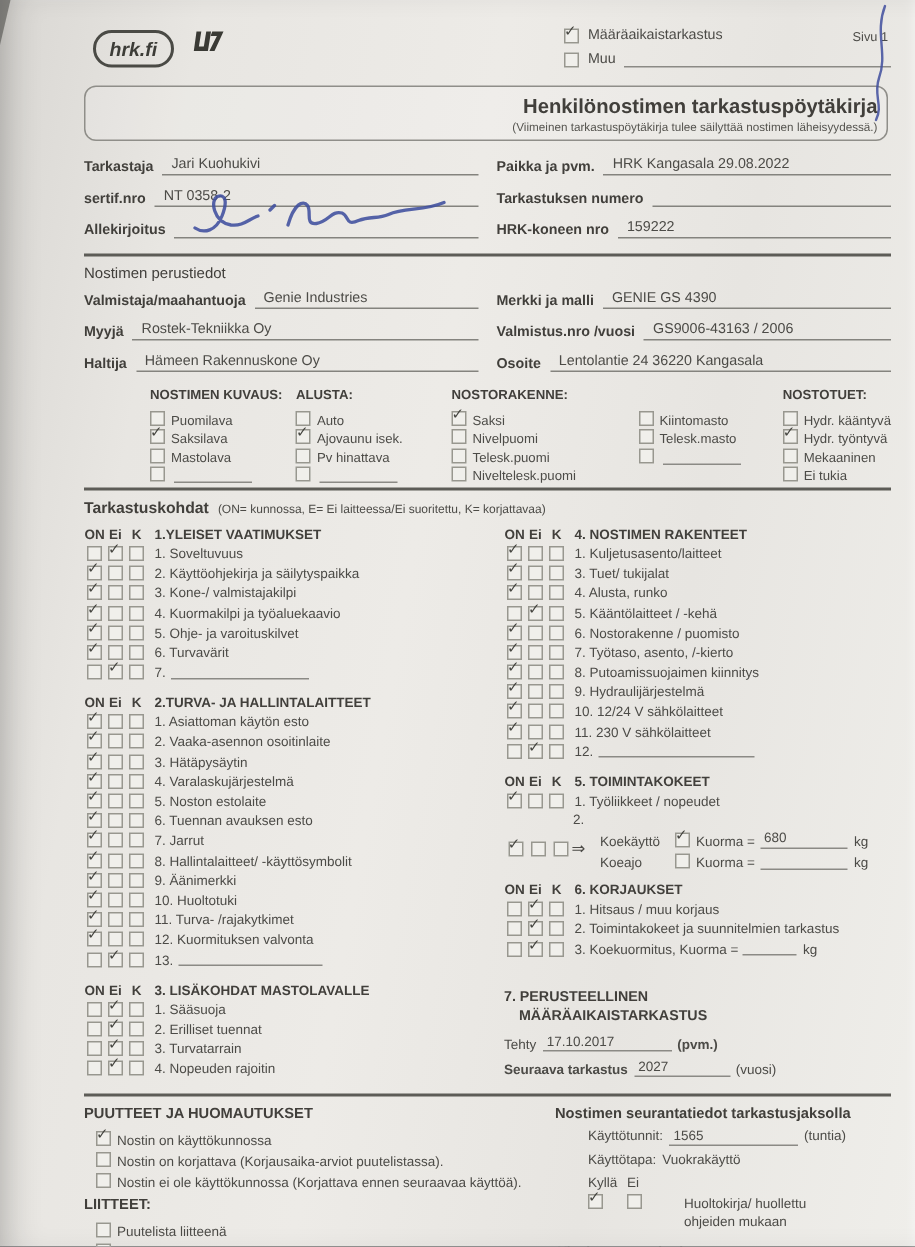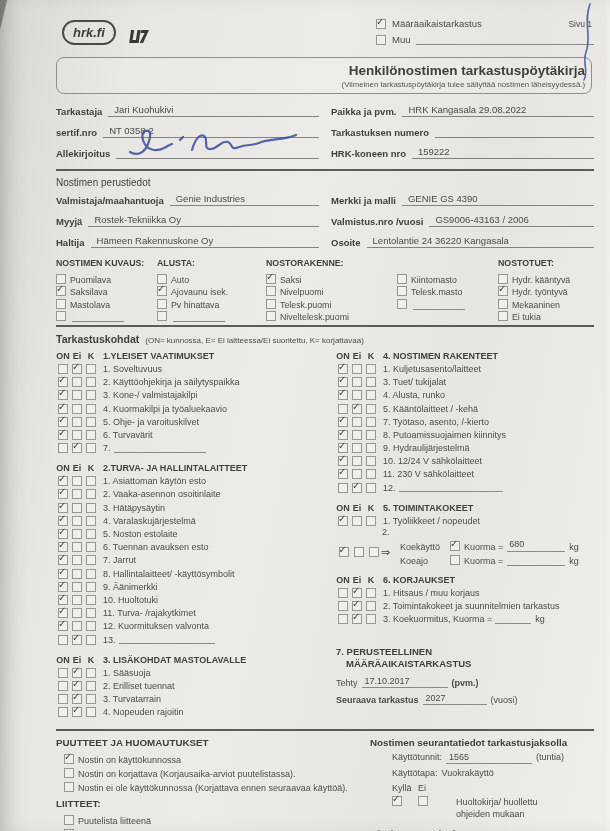--- a/index.html
+++ b/index.html
@@ -13,21 +13,21 @@
   
   .cb{display:inline-block;width:8px;height:8px;border:1px solid #98978f;background:#f0efeb;position:relative;flex:none;}
   .cb.checked::after{content:"\2713";position:absolute;left:-1px;top:-3px;font-size:10px;line-height:1;color:#454540;}
   .bold{font-weight:bold;}
   .rule{border:none;border-top:2px solid #5d5c57;margin:3px 0 6px;}
   .uval{display:inline-block;border-bottom:1px solid #8b8a85;padding:0 3px 1px;min-width:58px;}
   .uline{border-bottom:1px solid #8b8a85;height:10px;}
 
   
   .hdr{display:flex;justify-content:space-between;align-items:flex-start;margin:4px 0 7px;}
-  .hdr-left{display:flex;align-items:flex-end;gap:11px;margin-left:6px;margin-top:4px;}
+  .hdr-left{display:flex;align-items:flex-start;gap:11px;margin-left:6px;margin-top:4px;}
   .hrk-oval{display:inline-flex;border:2px solid #4a4a45;border-radius:16px;padding:3px 9px;font-weight:bold;font-style:italic;font-size:13px;color:#3c3c37;}
   .co-logo{display:flex;align-items:flex-end;gap:3px;}
   .co-text{display:flex;flex-direction:column;line-height:1;}
   .co-top{font-size:6.5px;font-weight:bold;font-style:italic;color:#3a3a35;letter-spacing:.4px;}
   .co-bot{font-size:11.5px;font-weight:bold;font-style:italic;color:#3a3a35;margin-top:1px;}
   .hdr-right{width:218px;font-size:9.5px;margin-top:2px;}
   .hdr-row{display:flex;align-items:center;gap:6px;margin-bottom:5px;}
   .sivu{margin-left:auto;font-size:8.5px;padding-right:2px;}
   .muu-line{flex:1;border-bottom:1px solid #8b8a85;height:9px;}
 
@@ -40,21 +40,21 @@
   .grid2{display:flex;gap:12px;align-items:flex-end;}
   .gcol{flex:1;min-width:0;}
   .frow{display:flex;align-items:flex-end;margin-bottom:7px;min-height:14px;}
   .flabel{font-weight:bold;font-size:9.5px;white-space:nowrap;padding-right:6px;color:#413f3b;}
   .fval{flex:1;border-bottom:1px solid #84837e;font-size:9.5px;padding:0 2px 1px 6px;min-height:11px;position:relative;white-space:nowrap;}
   .sig{position:absolute;left:4px;top:-22px;overflow:visible;}
   .ptitle{font-weight:normal;font-size:10px;color:#413f3b;margin:1px 0 4px;}
 
   
   .kv{display:flex;gap:9px;margin:3px 0 3px;}
-  .kg1{width:92px;}.kg2{width:100px;}.kg3{width:122px;}.kg4{width:92px;}.kg5{flex:1;}
+  .kg1{width:92px;margin-left:44px;}.kg2{width:100px;}.kg3{width:122px;}.kg4{width:92px;}.kg5{flex:1;}
   .ktitle{font-weight:bold;font-size:8.8px;height:12px;margin-bottom:2px;white-space:nowrap;color:#413f3b;}
   .orow{display:flex;align-items:flex-end;height:12.6px;font-size:8.8px;}
   .orow .cb{margin-right:4px;margin-bottom:1px;}
   .olabel{white-space:nowrap;}
   .oline{display:inline-block;border-bottom:1px solid #8b8a85;height:9px;margin-left:2px;}
   .osuffix{margin-left:4px;}
   .big .orow{height:14px;font-size:9px;}
 
   
   .tkhead{display:flex;align-items:baseline;gap:6px;margin:5px 0 4px;}
@@ -722,20 +722,32 @@
               <div class="crow">
                 <span class="slot">
                   <span class="cb checked"></span>
                 </span>
                 <span class="slot">
                   <span class="cb"></span>
                 </span>
                 <span class="slot">
                   <span class="cb"></span>
                 </span>
+                <span class="clabel">6. Nostorakenne / puomisto</span>
+              </div>
+              <div class="crow">
+                <span class="slot">
+                  <span class="cb checked"></span>
+                </span>
+                <span class="slot">
+                  <span class="cb"></span>
+                </span>
+                <span class="slot">
+                  <span class="cb"></span>
+                </span>
                 <span class="clabel">7. Työtaso, asento, /-kierto</span>
               </div>
               <div class="crow">
                 <span class="slot">
                   <span class="cb checked"></span>
                 </span>
                 <span class="slot">
                   <span class="cb"></span>
                 </span>
                 <span class="slot">

